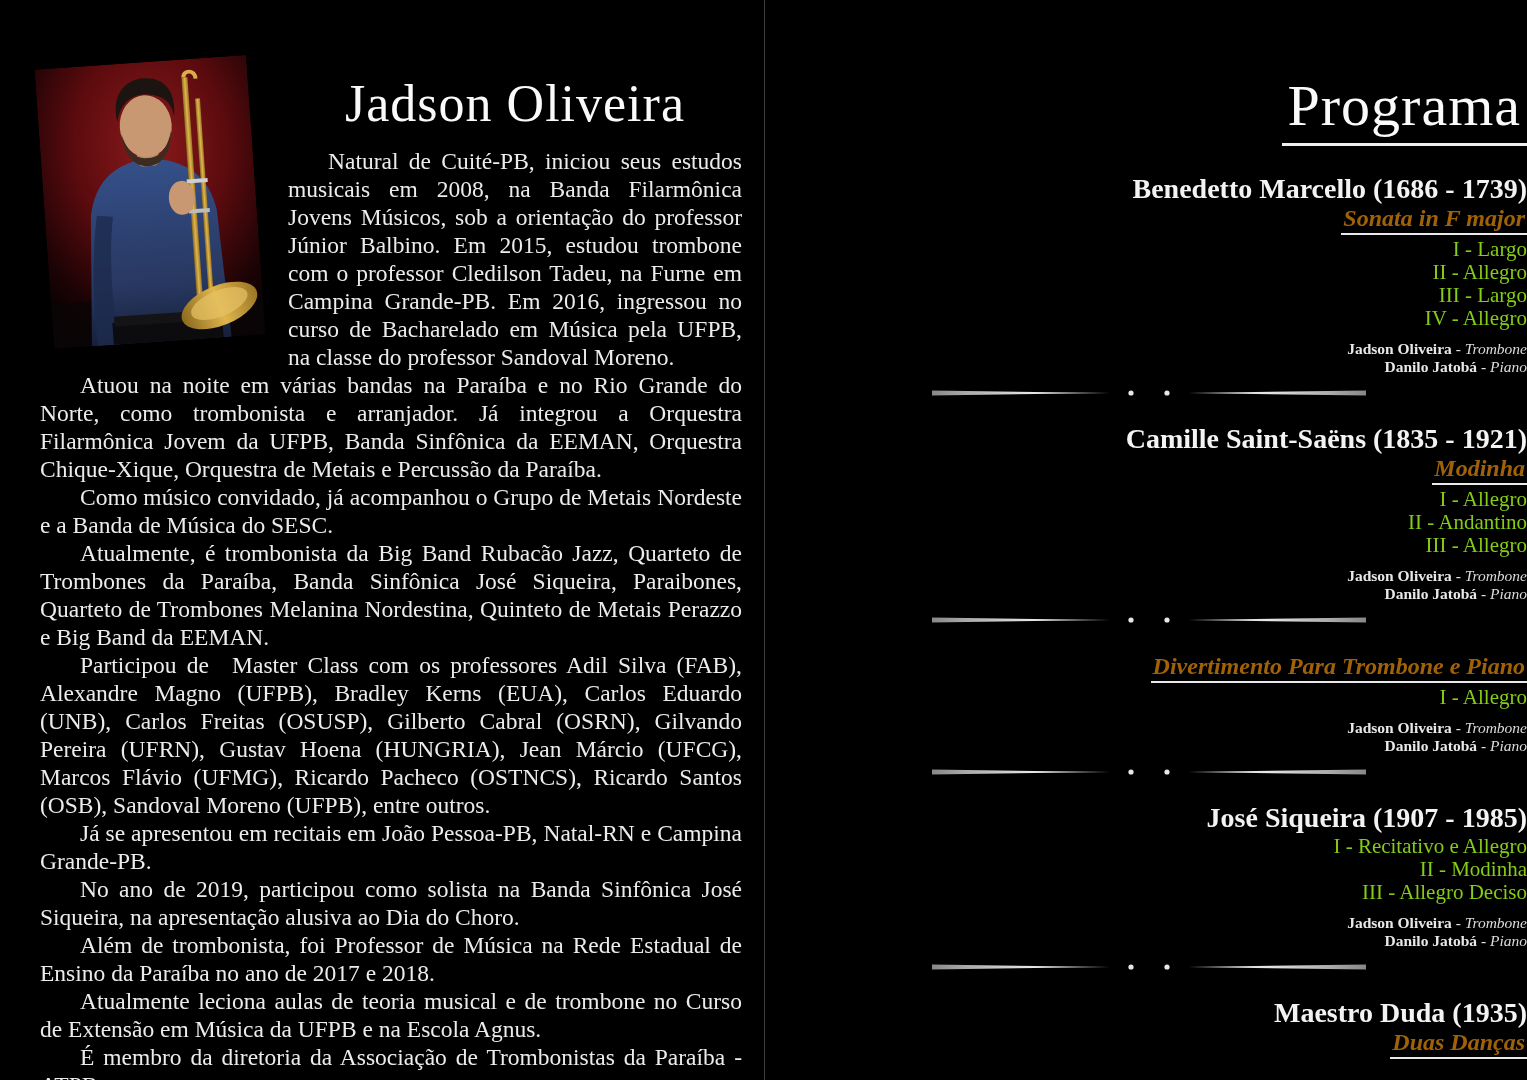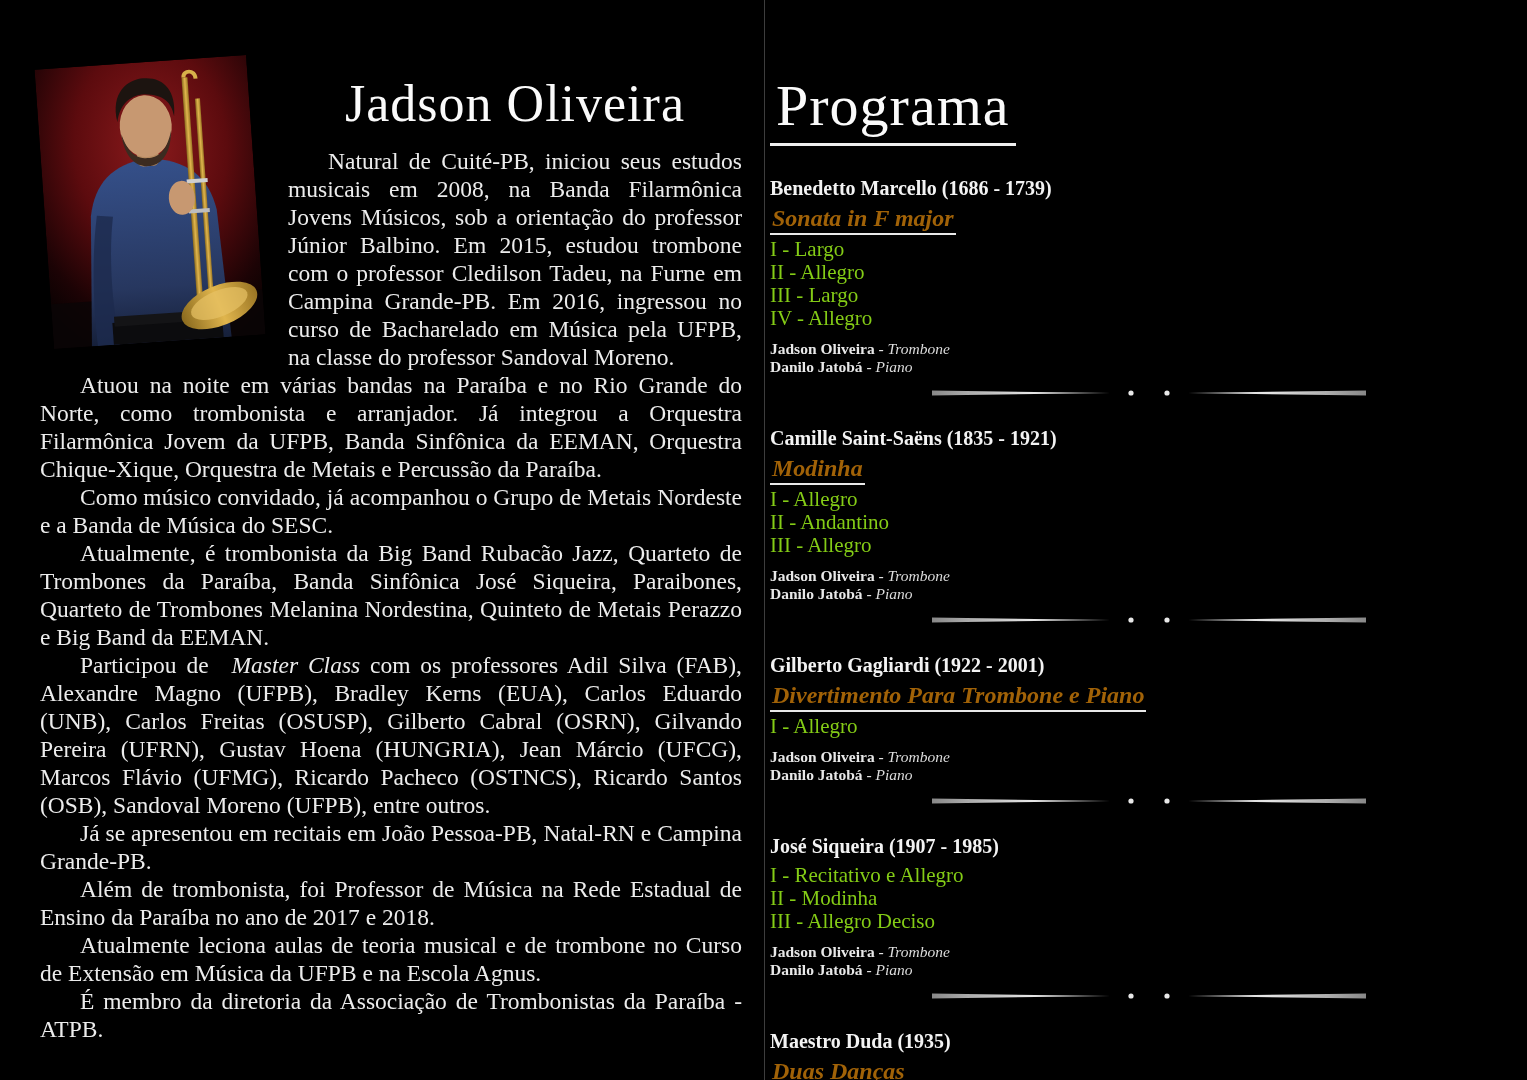--- a/index.html
+++ b/index.html
@@ -42,41 +42,41 @@
     color:#fafafa;
   }
   .bio p{
     font-size:23.5px;
     line-height:28px;
     text-align:justify;
     text-indent:40px;
     margin:0;
     color:#ececec;
   }
-  .bio .it{font-style:italic;margin-left:13px;}
+  .bio .it{margin-left:13px;}
 
   
   .right-page{
     position:absolute;left:770px;top:0;width:757px;height:1040px;
-    text-align:left;
+    text-align:right;
   }
   .prog-title{
     display:inline-block;
     font-size:58px;
     font-weight:400;
     margin:72px 0 0 0;
     padding:0 6px 4px 6px;
     border-bottom:3px solid #efefef;
     letter-spacing:1px;
     color:#fafafa;
   }
   .section{margin-top:24px;}
   .section.first{margin-top:28px;}
   .composer{
-    font-size:20px;font-weight:700;line-height:29px;color:#f3f3f3;
+    font-size:28px;font-weight:700;line-height:29px;color:#f3f3f3;
   }
   .work{
     display:inline-block;
     font-size:24px;font-weight:700;font-style:italic;line-height:28px;
     border-bottom:2px solid #e9e9e9;
     padding:0 2px 1px 2px;
     margin-top:1px;
     color:#a16207;
   }
   .movement{
@@ -175,20 +175,21 @@
 
   <h1 class="bio-title">Jadson Oliveira</h1>
 
   <div class="bio">
     <p>Natural de Cuité-PB, iniciou seus estudos musicais em 2008, na Banda Filarmônica Jovens Músicos, sob a orientação do professor Júnior Balbino. Em 2015, estudou trombone com o professor Cledilson Tadeu, na Furne em Campina Grande-PB. Em 2016, ingressou no curso de Bacharelado em Música pela UFPB, na classe do professor Sandoval Moreno.</p>
     <p>Atuou na noite em várias bandas na Paraíba e no Rio Grande do Norte, como trombonista e arranjador. Já integrou a Orquestra Filarmônica Jovem da UFPB, Banda Sinfônica da EEMAN, Orquestra Chique-Xique, Orquestra de Metais e Percussão da Paraíba.</p>
     <p>Como músico convidado, já acompanhou o Grupo de Metais Nordeste e a Banda de Música do SESC.</p>
     <p>Atualmente, é trombonista da Big Band Rubacão Jazz, Quarteto de Trombones da Paraíba, Banda Sinfônica José Siqueira, Paraibones, Quarteto de Trombones Melanina Nordestina, Quinteto de Metais Perazzo e Big Band da EEMAN.</p>
     <p><span>Participou de </span><span class="it">Master Class</span><span> com os professores Adil Silva (FAB), Alexandre Magno (UFPB), Bradley Kerns (EUA), Carlos Eduardo (UNB), Carlos Freitas (OSUSP), Gilberto Cabral (OSRN), Gilvando Pereira (UFRN), Gustav Hoena (HUNGRIA), Jean Márcio (UFCG), Marcos Flávio (UFMG), Ricardo Pacheco (OSTNCS), Ricardo Santos (OSB), Sandoval Moreno (UFPB), entre outros.</span></p>
     <p>Já se apresentou em recitais em João Pessoa-PB, Natal-RN e Campina Grande-PB.</p>
+    <p>No ano de 2019, participou como solista na Banda Sinfônica José Siqueira, na apresentação alusiva ao Dia do Choro.</p>
     <p>Além de trombonista, foi Professor de Música na Rede Estadual de Ensino da Paraíba no ano de 2017 e 2018.</p>
     <p>Atualmente leciona aulas de teoria musical e de trombone no Curso de Extensão em Música da UFPB e na Escola Agnus.</p>
     <p>É membro da diretoria da Associação de Trombonistas da Paraíba - ATPB.</p>
   </div>
 </div>
 
 <div class="right-page">
   <h1 class="prog-title">Programa</h1>
 
   
@@ -227,21 +228,20 @@
     </div>
   </div>
   <div class="divider">
       <svg viewBox="0 0 434 14">
         <use href="#orn"></use>
       </svg>
     </div>
 
   
   <div class="section">
-    <div class="composer">Gilberto Gagliardi (1922 - 2001)</div>
     <div><span class="work">Divertimento Para Trombone e Piano</span></div>
     <div class="movements">
       <div class="movement">I - Allegro</div>
     </div>
     <div class="performers">
       <div class="performer"><span class="p-name">Jadson Oliveira</span><span> - </span><span class="p-inst">Trombone</span></div>
       <div class="performer"><span class="p-name">Danilo Jatobá</span><span> - </span><span class="p-inst">Piano</span></div>
     </div>
   </div>
   <div class="divider">

